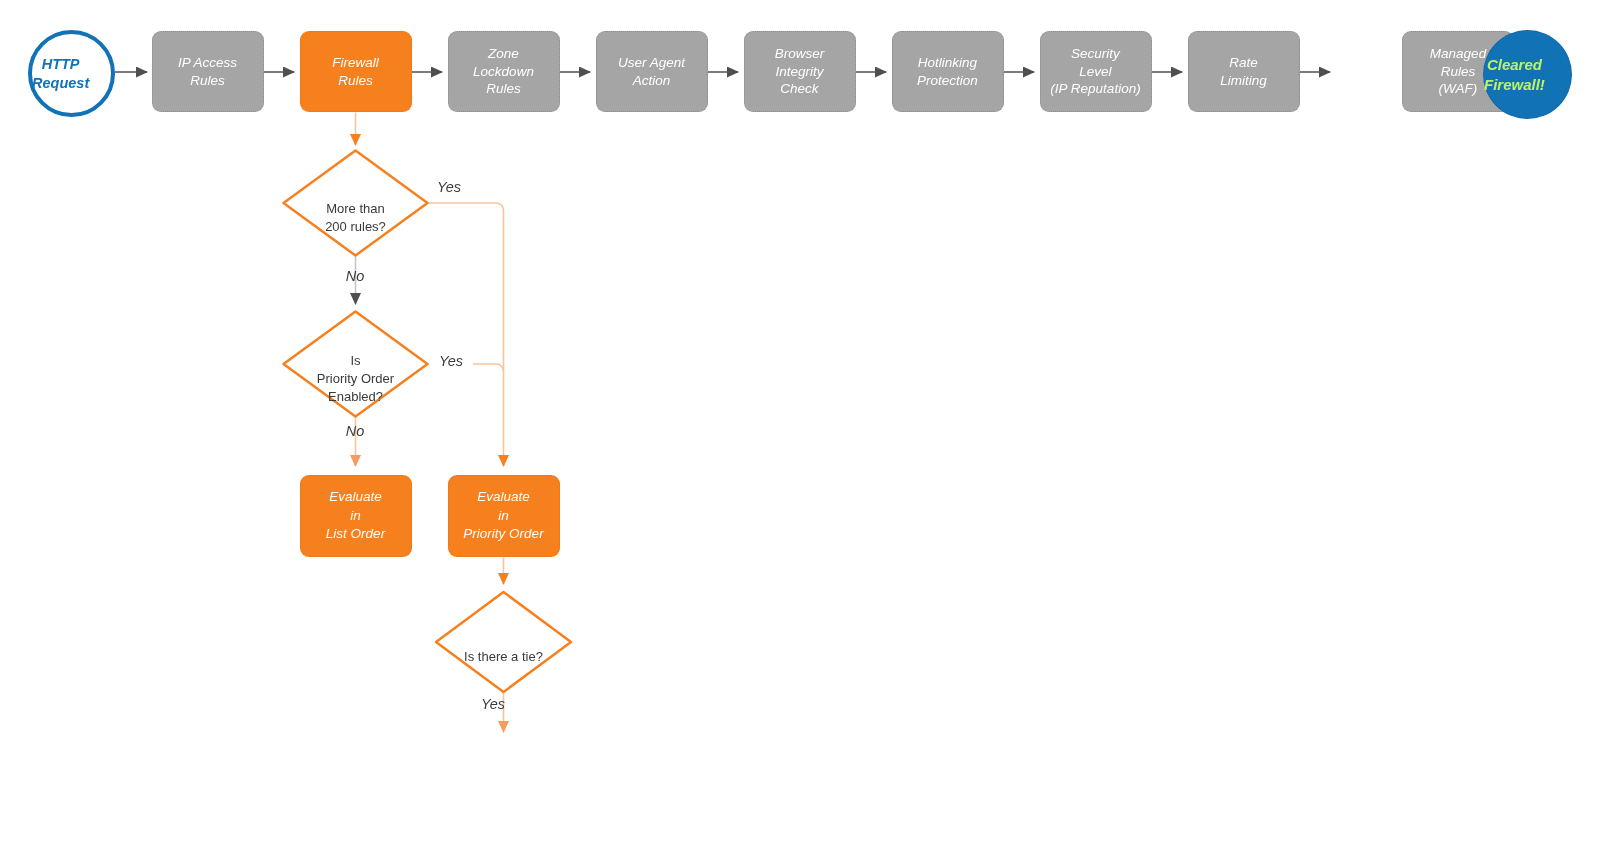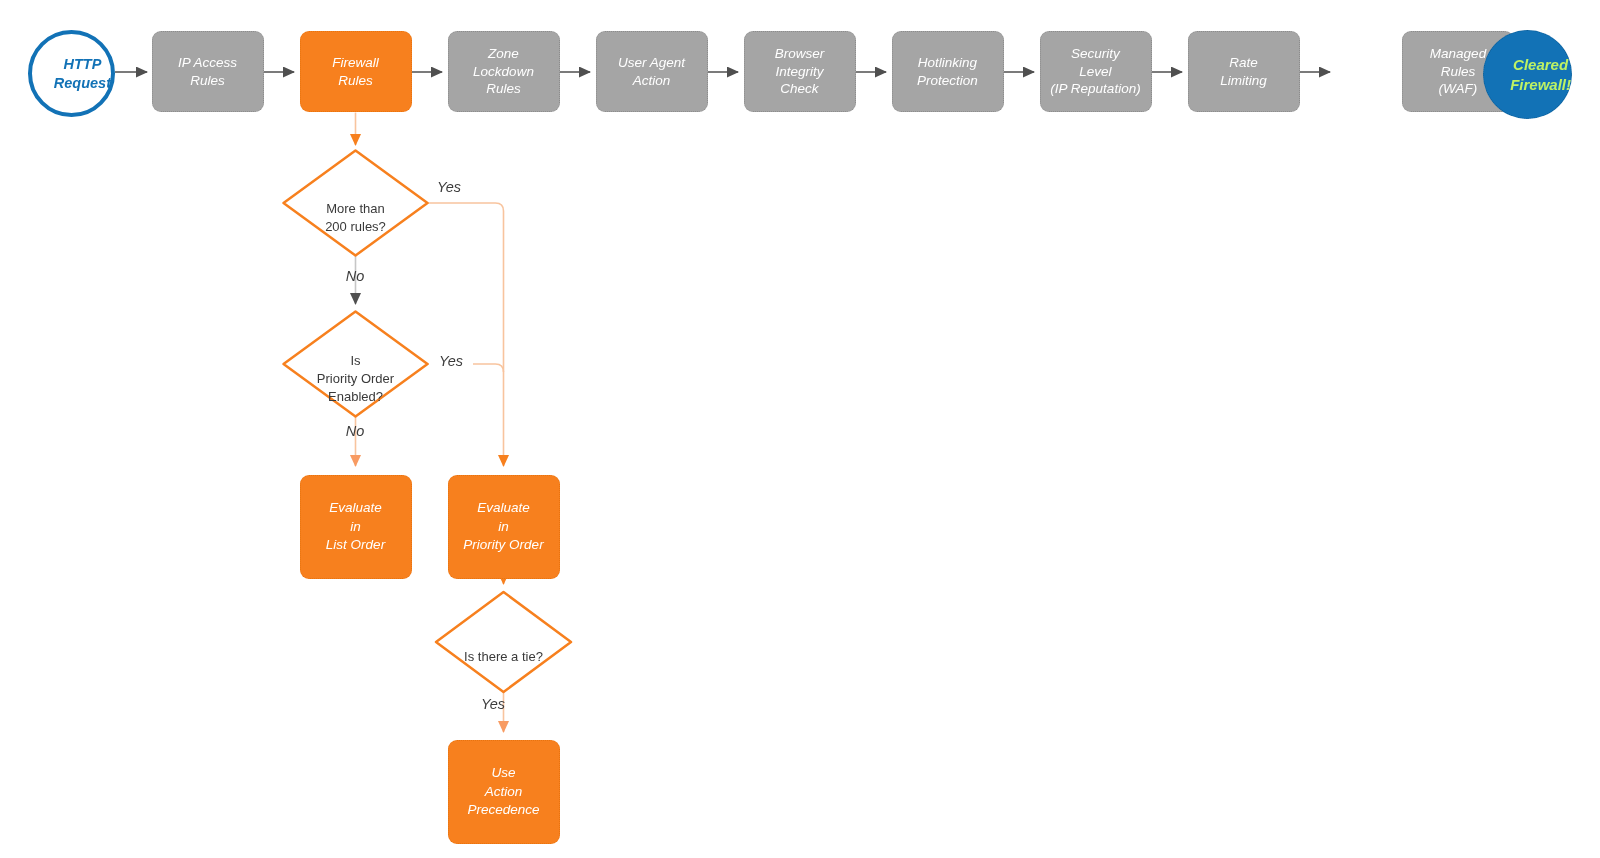--- a/index.html
+++ b/index.html
@@ -14,30 +14,30 @@
     position:absolute;top:31px;width:112px;height:81px;box-sizing:border-box;
     background:#A5A5A5;border:1px dotted #8C8C8C;border-radius:9px;
     display:flex;align-items:center;justify-content:center;
   }
   .stage .lbl{color:#ffffff;font-style:italic;font-size:13.5px;line-height:1.32;
     text-align:center;white-space:pre-line;}
   .stage--active{background:#F7801E;border-color:#E8730F;}
 
   
   .outcome{
-    position:absolute;width:112px;height:104px;box-sizing:border-box;
+    position:absolute;width:112px;height:82px;box-sizing:border-box;
     background:#F7801E;border:1px dotted #E8730F;border-radius:9px;
     display:flex;align-items:center;justify-content:center;
   }
   .outcome .lbl{color:#ffffff;font-style:italic;font-size:13.5px;line-height:1.38;
     text-align:center;white-space:pre-line;}
 
   
   .circle{position:absolute;border-radius:50%;box-sizing:border-box;
-    display:flex;align-items:center;justify-content:flex-end;text-align:center;}
+    display:flex;align-items:center;justify-content:flex-start;text-align:center;}
   .circle--start{left:28px;top:30px;width:87px;height:87px;background:#ffffff;border:4px solid #1272B6;}
   .circle--start .lbl{color:#1272B6;font-weight:bold;font-style:italic;font-size:14.5px;
     line-height:1.28;white-space:pre-line;}
   .circle--end{left:1483px;top:30px;width:89px;height:89px;background:#1272B6;border:1px dotted #0D5C95;}
   .circle--end .lbl{color:#bef264;font-weight:bold;font-style:italic;font-size:15px;
     line-height:1.28;white-space:pre-line;}
 
   
   .decision-label{position:absolute;display:flex;align-items:center;justify-content:center;
     text-align:center;color:#3A3A3A;font-size:13px;line-height:1.38;white-space:pre-line;margin-top:15px;}
@@ -156,25 +156,20 @@
   <div class="outcome" style="left:299.5px;top:475px">
     <span class="lbl">Evaluate
 in
 List Order</span>
   </div>
   <div class="outcome" style="left:447.5px;top:475px">
     <span class="lbl">Evaluate
 in
 Priority Order</span>
   </div>
-  <div class="outcome" style="left:447.5px;top:740px">
-    <span class="lbl">Use
-Action
-Precedence</span>
-  </div>
 
   <div class="edge-label" style="left:427px;top:179px;width:44px">Yes</div>
   <div class="edge-label" style="left:333px;top:268px;width:44px">No</div>
   <div class="edge-label edge-label--online" style="left:429px;top:353px;width:38px">Yes</div>
   <div class="edge-label" style="left:333px;top:423px;width:44px">No</div>
   <div class="edge-label" style="left:471px;top:696px;width:44px">Yes</div>
 
 </div>
 
 </body></html>

